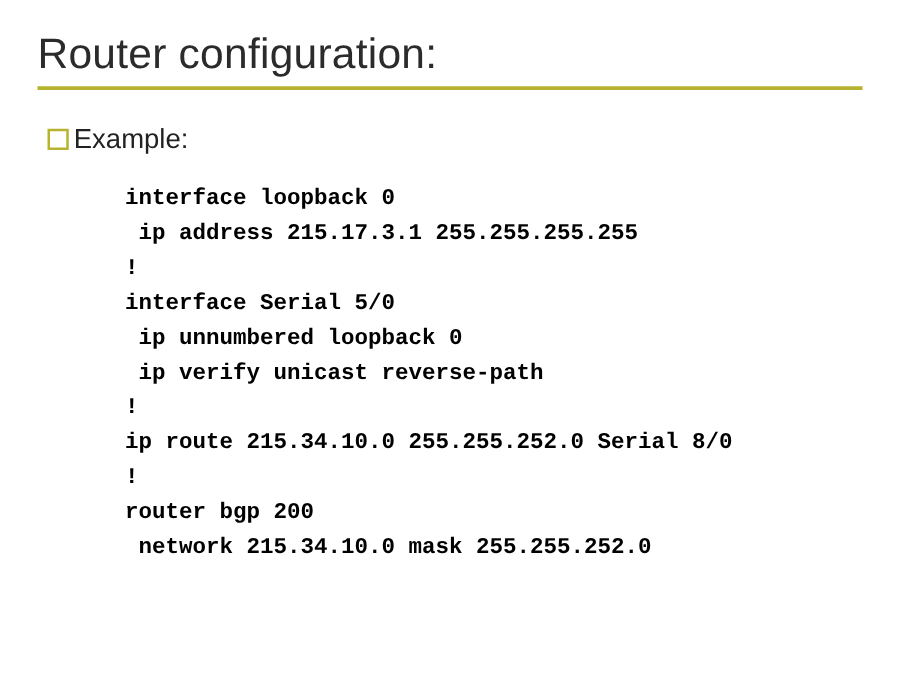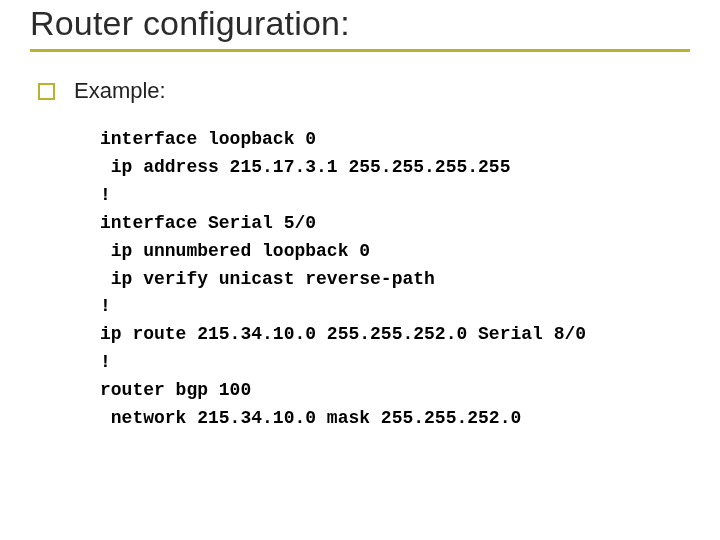--- a/index.html
+++ b/index.html
@@ -9,21 +9,21 @@
     height: 540px;
     background: #ffffff;
     font-family: Verdana, Geneva, sans-serif;
     color: #000;
     overflow: hidden;
   }
   .slide {
     box-sizing: border-box;
     width: 720px;
     height: 540px;
-    padding: 4px 30px 20px 30px;
+    padding: 24px 30px 20px 30px;
   }
   .title {
     font-size: 34px;
     line-height: 1.15;
     font-weight: 400;
     color: #2b2b2b;
     margin: 0 0 4px 0;
     letter-spacing: 0.2px;
   }
   .title-underline {
@@ -32,21 +32,21 @@
     width: 100%;
     margin-top: 6px;
     margin-bottom: 26px;
   }
   .body {
     padding-left: 8px;
   }
   .bullet-row {
     display: flex;
     align-items: flex-start;
-    gap: 19px;
+    gap: 4px;
     margin-bottom: 22px;
   }
   .bullet-box {
     width: 13px;
     height: 13px;
     border: 2px solid #b7b32e;
     margin-top: 5px;
     flex: 0 0 auto;
   }
   .bullet-text {
@@ -82,17 +82,17 @@
 
     <div class="code-block"><span>interface loopback 0</span>
 <span> ip address 215.17.3.1 255.255.255.255</span>
 <span>!</span>
 <span>interface Serial 5/0</span>
 <span> ip unnumbered loopback 0</span>
 <span> ip verify unicast reverse-path</span>
 <span>!</span>
 <span>ip route 215.34.10.0 255.255.252.0 Serial 8/0</span>
 <span>!</span>
-<span>router bgp 100</span>
+<span>router bgp 200</span>
 <span> network 215.34.10.0 mask 255.255.252.0</span></div>
 
   </div>
 </div>
 
 </body></html>

